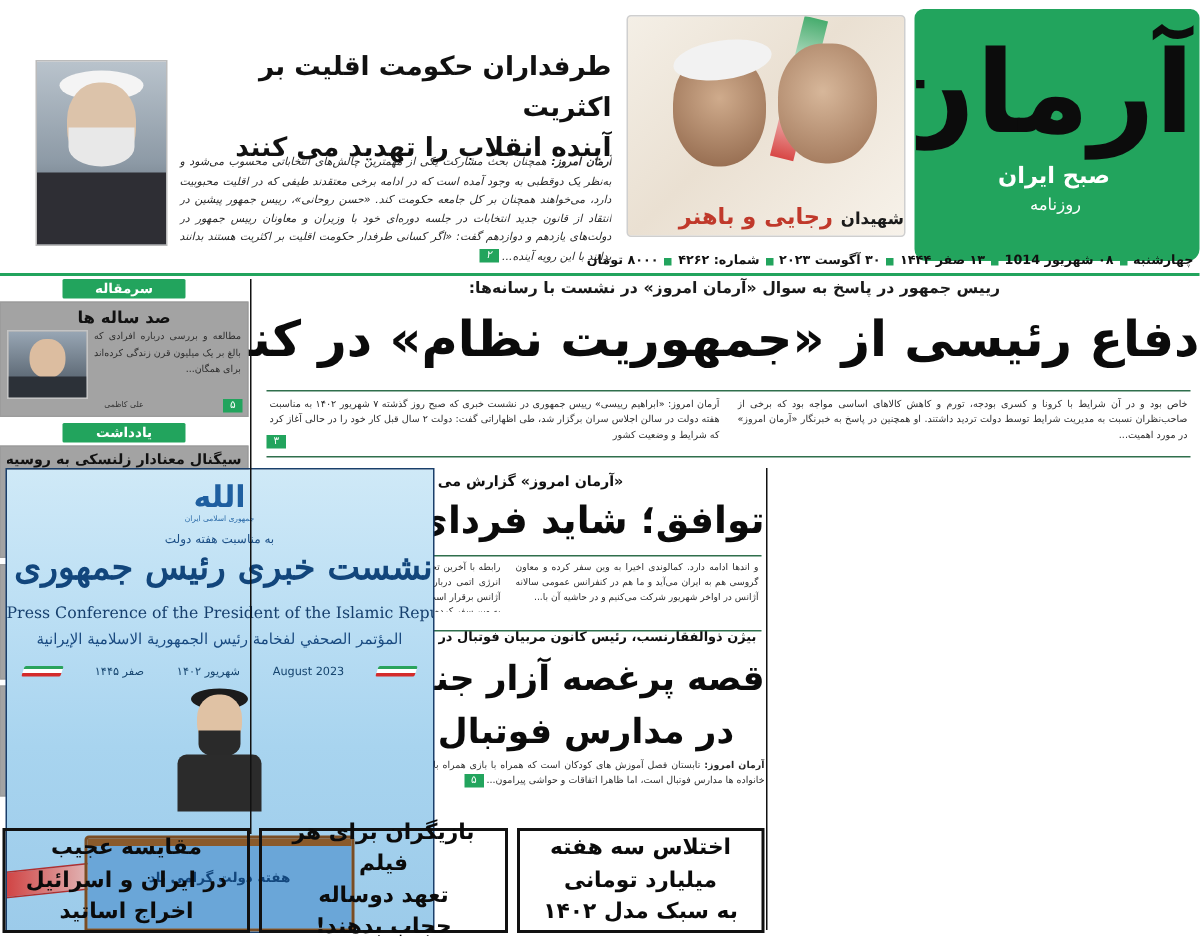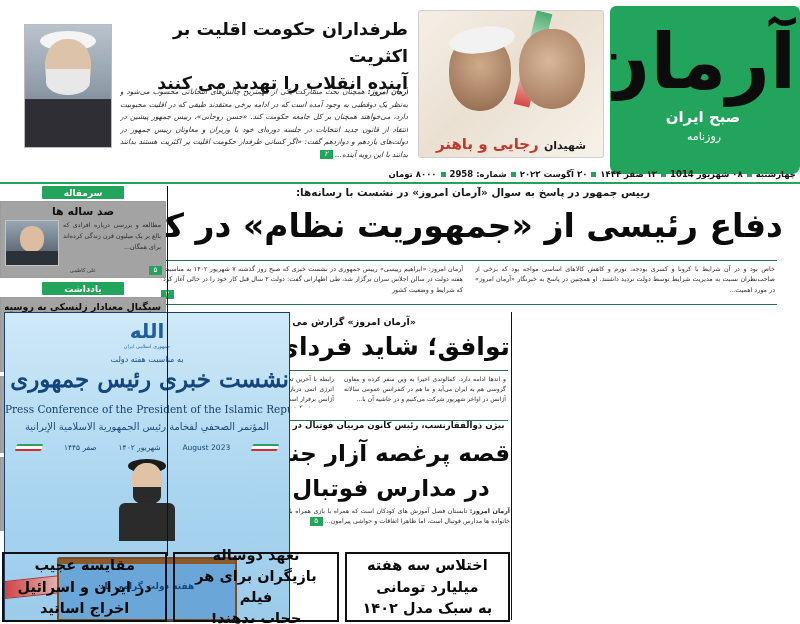--- a/index.html
+++ b/index.html
@@ -46,27 +46,27 @@
     position:absolute;right:196px;top:10px;width:184px;height:146px;
     border:1px solid #cfcfcf;border-radius:3px;overflow:hidden;
     background:linear-gradient(135deg,#f4efe6 0%,#eae0d2 45%,#f7f2ea 100%);
   }
   .commem .face{position:absolute;border-radius:50%;}
   .commem .f1{right:18px;top:18px;width:66px;height:80px;background:radial-gradient(circle at 45% 40%,#d7b79a,#9a6f52);border-radius:45% 45% 48% 48%;}
   .commem .f2{right:92px;top:24px;width:62px;height:76px;background:radial-gradient(circle at 50% 40%,#cfab8c,#8d6347);border-radius:45% 45% 48% 48%;}
   .commem .turban{position:absolute;right:88px;top:16px;width:66px;height:26px;background:#f2f2f2;border-radius:50%;transform:rotate(-8deg);}
   .commem .flagstripe{position:absolute;right:62px;top:0;width:16px;height:96px;background:linear-gradient(180deg,#2aa35c 0%,#ffffff 50%,#d42b2b 100%);transform:rotate(14deg);opacity:.85;}
   .commem .cap{
-    position:absolute;right:0;bottom:4px;width:184px;text-align:center;
+    position:absolute;right:0;bottom:4px;width:184px;text-align:right;
     font-size:15px;font-weight:bold;color:#c0392b;white-space:nowrap;
   }
   .commem .cap .blk{color:#1a1a1a;font-size:11px;}
 
   
-  .top-article{position:absolute;right:392px;top:8px;width:400px;height:168px;}
+  .top-article{position:absolute;right:392px;top:24px;width:400px;height:168px;}
   .ta-photo{
     position:absolute;right:296px;top:16px;width:86px;height:122px;
     border:1px solid #bbb;background:linear-gradient(180deg,#b9c3cc 0%,#8d9aa6 55%,#4a545e 100%);
     overflow:hidden;
   }
   .ta-photo .head{position:absolute;left:50%;top:14px;transform:translateX(-50%);width:46px;height:54px;background:#dcc3aa;border-radius:46% 46% 42% 42%;}
   .ta-photo .turb{position:absolute;left:50%;top:6px;transform:translateX(-50%);width:56px;height:20px;background:#f4f4f4;border-radius:50%;}
   .ta-photo .beard{position:absolute;left:50%;top:44px;transform:translateX(-50%);width:44px;height:26px;background:#e8e8e8;border-radius:0 0 50% 50%;}
   .ta-photo .body{position:absolute;left:0;bottom:0;width:100%;height:48px;background:#2e2e34;}
   .ta-head{
@@ -80,21 +80,21 @@
   }
   .ta-body .lead{font-weight:bold;}
   .pnum{
     display:inline-block;min-width:9px;height:9px;line-height:9px;
     background:#22a45d;color:#fff;font-size:7px;text-align:center;
     padding:0 2px;vertical-align:middle;
   }
   .rule-green{position:absolute;left:0;right:0;height:2px;background:#22a45d;}
 
   
-  .lead-sec{position:absolute;right:17px;top:186px;width:632px;height:124px;text-decoration:underline;}
+  .lead-sec{position:absolute;right:0;top:186px;width:632px;height:124px;text-decoration:underline;}
   .lead-kicker{
     position:absolute;right:0;top:0;width:620px;text-align:center;
     font-size:10.5px;font-weight:bold;color:#1a1a1a;white-space:nowrap;
   }
   .lead-head{
     position:absolute;right:0;top:18px;width:624px;text-align:center;
     font-size:33px;font-weight:bold;color:#0b0b0b;letter-spacing:-.5px;
     white-space:nowrap;line-height:1.35;
   }
   .lead-cols{
@@ -258,21 +258,21 @@
 
     <div class="dateline">
       <span class="t">چهارشنبه</span>
       <span class="sq"></span>
       <span class="t">۰۸ شهریور 1014</span>
       <span class="sq"></span>
       <span class="t">۱۳ صفر ۱۴۴۴</span>
       <span class="sq"></span>
       <span class="t">۳۰ آگوست ۲۰۲۳</span>
       <span class="sq"></span>
-      <span class="t">شماره: 2958</span>
+      <span class="t">شماره: ۴۲۶۲</span>
       <span class="sq"></span>
       <span class="t">۸۰۰۰ تومان</span>
     </div>
 
     <div class="rule-green" style="top:182px;"></div>
   </div>
 
   <div class="lead-sec">
     <div class="lead-kicker">رییس جمهور در پاسخ به سوال «آرمان امروز» در نشست با رسانه‌ها:</div>
     <div class="lead-head">دفاع رئیسی از «جمهوریت نظام» در کنار «اسلامیت نظام»</div>
@@ -412,22 +412,22 @@
   <div class="bottom">
     <div class="bcell">
       <div>
         <div>اختلاس سه هفته</div>
         <div>میلیارد تومانی</div>
         <div>به سبک مدل ۱۴۰۲</div>
       </div>
     </div>
     <div class="bcell">
       <div>
+        <div>بازیگران برای هر فیلم</div>
         <div>تعهد دوساله</div>
-        <div>بازیگران برای هر فیلم</div>
         <div>حجاب بدهند!</div>
       </div>
     </div>
     <div class="bcell">
       <div>
         <div>مقایسه عجیب</div>
         <div>در ایران و اسرائیل</div>
         <div>اخراج اساتید</div>
       </div>
     </div>

